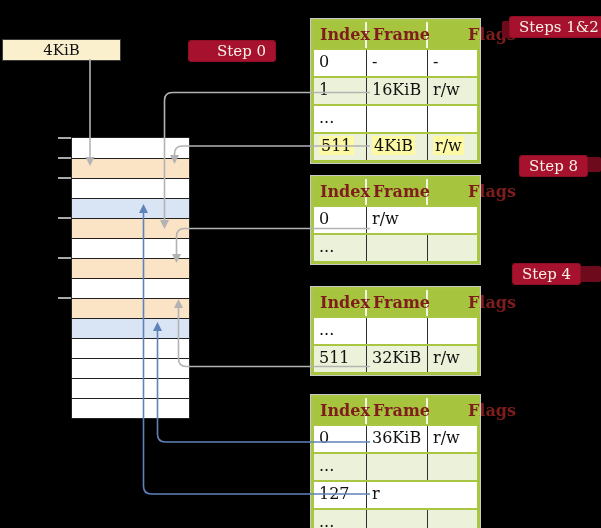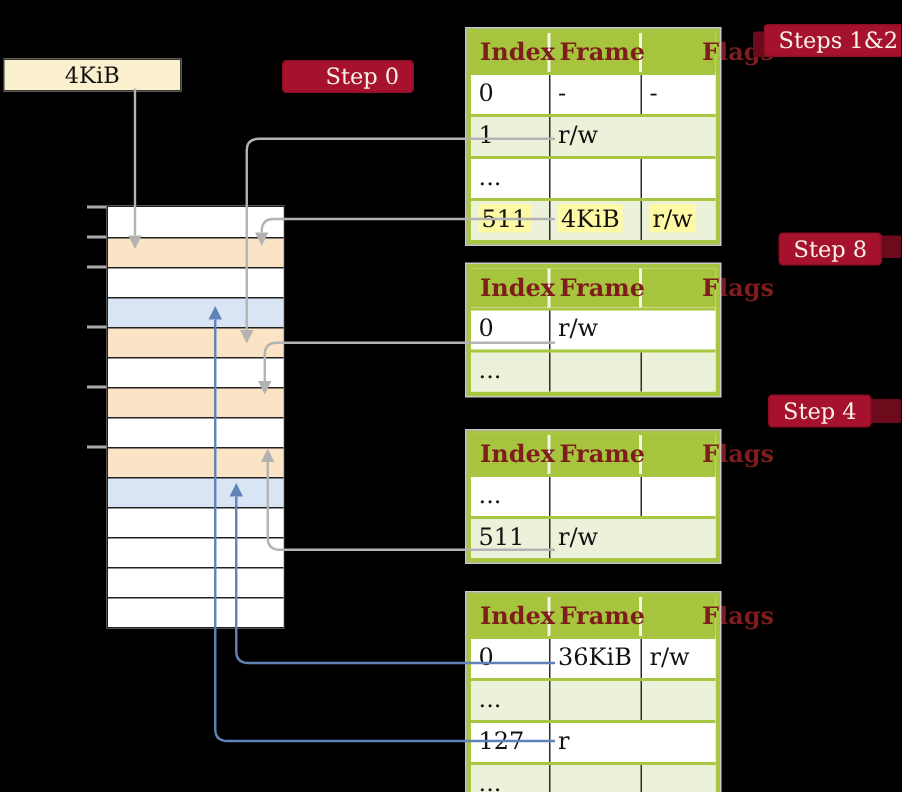--- a/index.html
+++ b/index.html
@@ -123,20 +123,21 @@
         <div class="hcell c-frame">Frame</div>
         <div class="hcell c-flags">Flags</div>
       </div>
       <div class="trow">
         <div class="tcell c-index">0</div>
         <div class="tcell c-frame">-</div>
         <div class="tcell c-flags">-</div>
       </div>
       <div class="trow shaded">
         <div class="tcell c-index">1</div>
+        <div class="tcell c-frame">16KiB</div>
         <div class="tcell c-flags">r/w</div>
       </div>
       <div class="trow">
         <div class="tcell c-index">...</div>
         <div class="tcell c-frame"></div>
         <div class="tcell c-flags"></div>
       </div>
       <div class="trow shaded">
         <div class="tcell c-index"><span class="hl">511</span></div>
         <div class="tcell c-frame"><span class="hl">4KiB</span></div>
@@ -165,20 +166,21 @@
         <div class="hcell c-frame">Frame</div>
         <div class="hcell c-flags">Flags</div>
       </div>
       <div class="trow">
         <div class="tcell c-index">...</div>
         <div class="tcell c-frame"></div>
         <div class="tcell c-flags"></div>
       </div>
       <div class="trow shaded">
         <div class="tcell c-index">511</div>
+        <div class="tcell c-frame">32KiB</div>
         <div class="tcell c-flags">r/w</div>
       </div>
     </div>
   <div class="ptable t4">
       <div class="thead">
         <div class="hcell c-index">Index</div>
         <div class="hcell c-frame">Frame</div>
         <div class="hcell c-flags">Flags</div>
       </div>
       <div class="trow">

